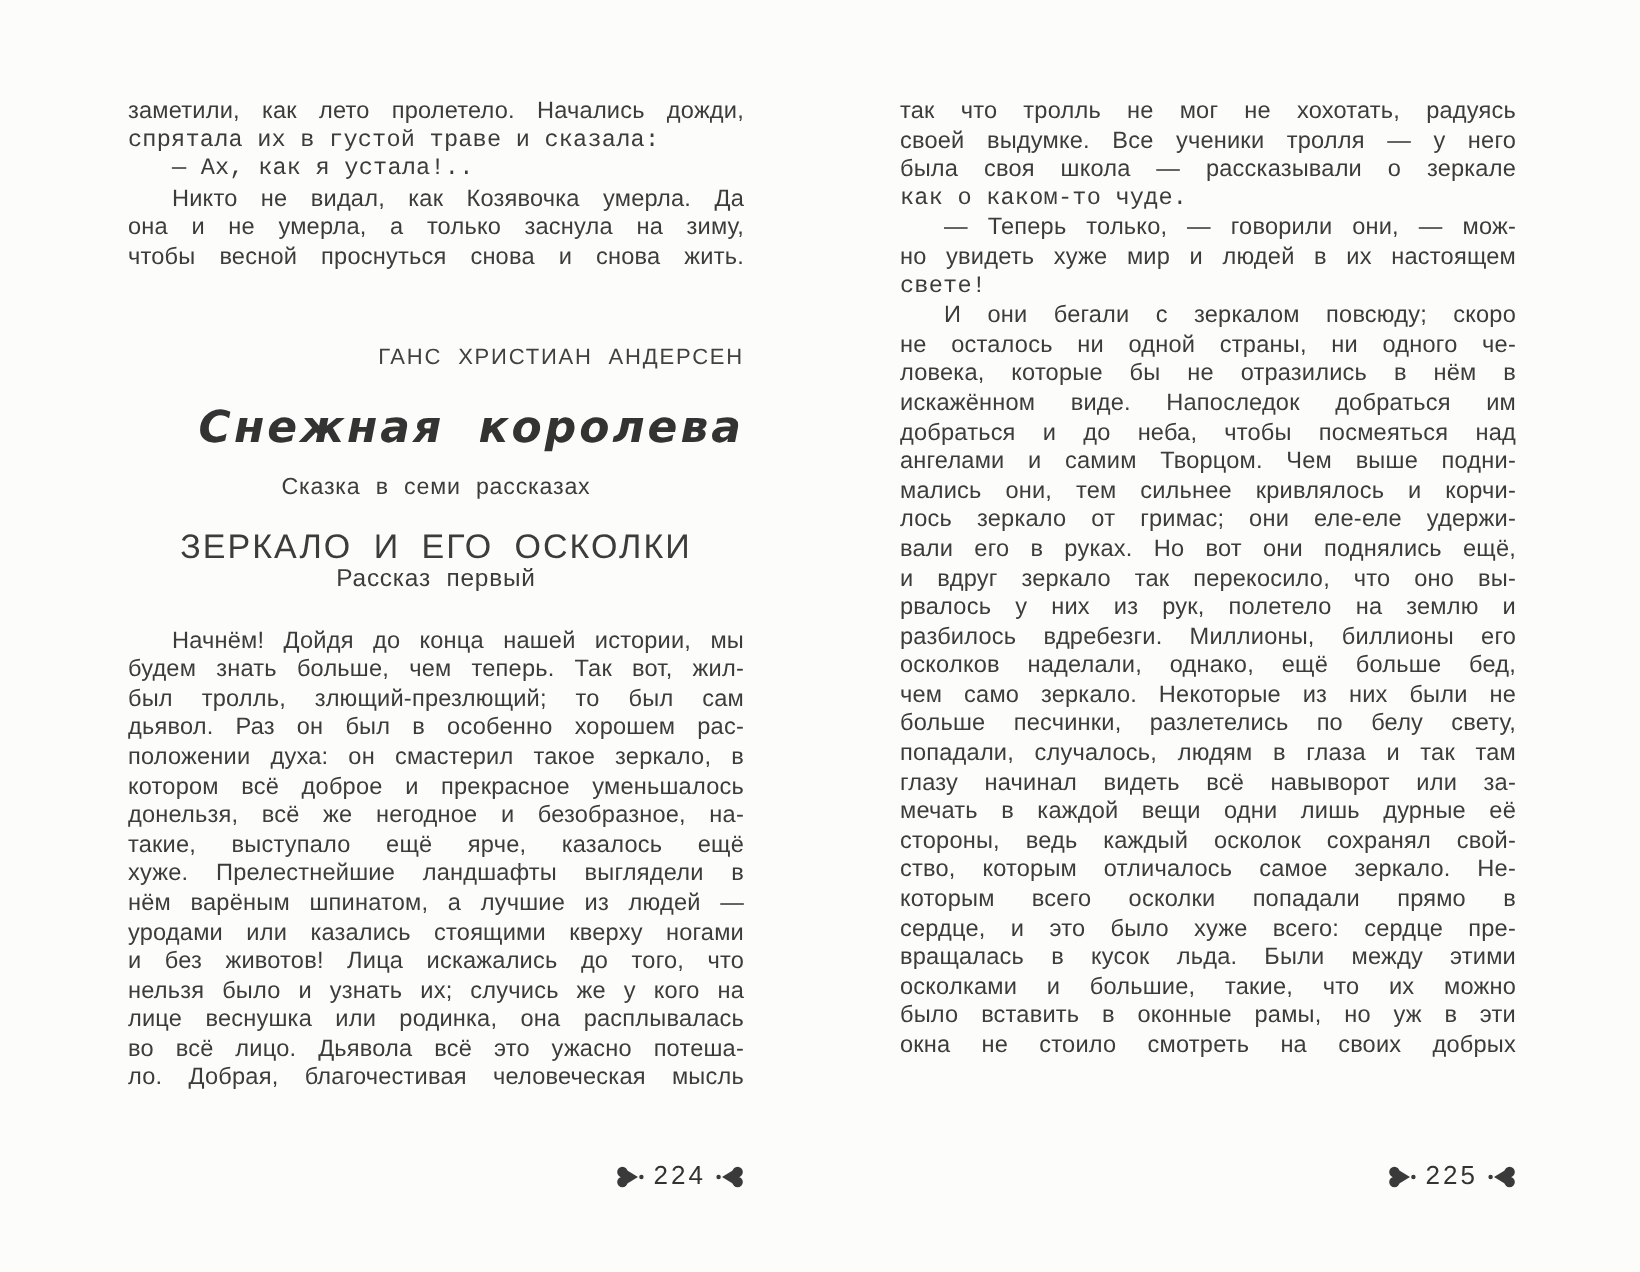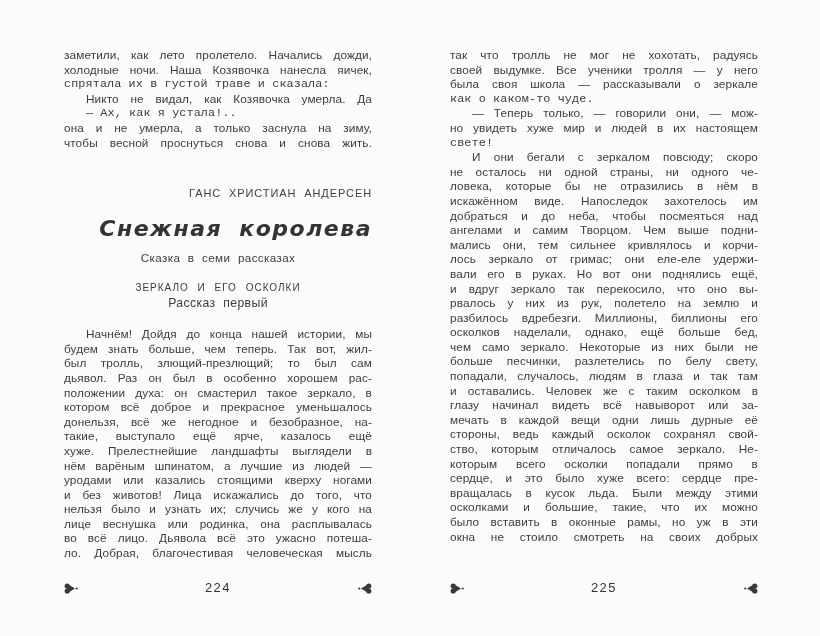--- a/index.html
+++ b/index.html
@@ -59,63 +59,62 @@
     margin-top: 9px;
     text-align: center;
     font-size: 11.6px;
     line-height: 14px;
     letter-spacing: 0.4px;
     word-spacing: 4px;
   }
   .chapter {
     margin-top: 15px;
     text-align: center;
-    font-size: 10px;
+    font-size: 17px;
     line-height: 15px;
     letter-spacing: 1px;
     word-spacing: 5px;
   }
   .chapter-sub {
     margin-top: 1px;
     text-align: center;
     font-size: 12.2px;
     line-height: 15px;
     letter-spacing: 0.4px;
     word-spacing: 4px;
   }
   .body-flow { margin-top: 16px; }
   .pagenum-row {
     margin-top: auto;
     margin-bottom: 40px;
     display: flex;
     align-items: center;
-    justify-content: space-between;
+    justify-content: flex-end;
     gap: 5px;
   }
   .pagenum-row .num {
     font-size: 13px;
     letter-spacing: 1.5px;
     color: #333;
   }
   .orn { display: inline-flex; align-items: center; }
   .orn svg { display: block; }
   .orn.flip svg { transform: scaleX(-1); }
 </style>
 </head>
 <body>
 
 <div class="book">
 
   <div class="page">
     <div class="flow">
         <div class="line">заметили, как лето пролетело. Начались дожди,</div>
-        <div class="line">холодные ночи. Наша Козявочка нанесла яичек,</div>
         <div class="line endline">спрятала их в густой траве и сказала:</div>
+        <div class="line indent endline">— Ах, как я устала!..</div>
         <div class="line indent">Никто не видал, как Козявочка умерла. Да</div>
-        <div class="line indent endline">— Ах, как я устала!..</div>
         <div class="line">она и не умерла, а только заснула на зиму,</div>
         <div class="line">чтобы весной проснуться снова и снова жить.</div>
       </div>
 
     <div class="author">ГАНС ХРИСТИАН АНДЕРСЕН</div>
 
     <h1 class="title">Снежная королева</h1>
 
     <div class="subtitle">Сказка в семи рассказах</div>
 
@@ -168,34 +167,33 @@
         <div class="line">так что тролль не мог не хохотать, радуясь</div>
         <div class="line">своей выдумке. Все ученики тролля — у него</div>
         <div class="line">была своя школа — рассказывали о зеркале</div>
         <div class="line endline">как о каком-то чуде.</div>
         <div class="line indent">— Теперь только, — говорили они, — мож-</div>
         <div class="line">но увидеть хуже мир и людей в их настоящем</div>
         <div class="line endline">свете!</div>
         <div class="line indent">И они бегали с зеркалом повсюду; скоро</div>
         <div class="line">не осталось ни одной страны, ни одного че-</div>
         <div class="line">ловека, которые бы не отразились в нём в</div>
-        <div class="line">искажённом виде. Напоследок захотелось им</div>
+        <div class="line">искажённом виде. Напоследок добраться им</div>
         <div class="line">добраться и до неба, чтобы посмеяться над</div>
         <div class="line">ангелами и самим Творцом. Чем выше подни-</div>
         <div class="line">мались они, тем сильнее кривлялось и корчи-</div>
         <div class="line">лось зеркало от гримас; они еле-еле удержи-</div>
         <div class="line">вали его в руках. Но вот они поднялись ещё,</div>
         <div class="line">и вдруг зеркало так перекосило, что оно вы-</div>
         <div class="line">рвалось у них из рук, полетело на землю и</div>
         <div class="line">разбилось вдребезги. Миллионы, биллионы его</div>
         <div class="line">осколков наделали, однако, ещё больше бед,</div>
         <div class="line">чем само зеркало. Некоторые из них были не</div>
         <div class="line">больше песчинки, разлетелись по белу свету,</div>
         <div class="line">попадали, случалось, людям в глаза и так там</div>
-        <div class="line">и оставались. Человек же с таким осколком в</div>
         <div class="line">глазу начинал видеть всё навыворот или за-</div>
         <div class="line">мечать в каждой вещи одни лишь дурные её</div>
         <div class="line">стороны, ведь каждый осколок сохранял свой-</div>
         <div class="line">ство, которым отличалось самое зеркало. Не-</div>
         <div class="line">которым всего осколки попадали прямо в</div>
         <div class="line">сердце, и это было хуже всего: сердце пре-</div>
         <div class="line">вращалась в кусок льда. Были между этими</div>
         <div class="line">осколками и большие, такие, что их можно</div>
         <div class="line">было вставить в оконные рамы, но уж в эти</div>
         <div class="line">окна не стоило смотреть на своих добрых</div>

